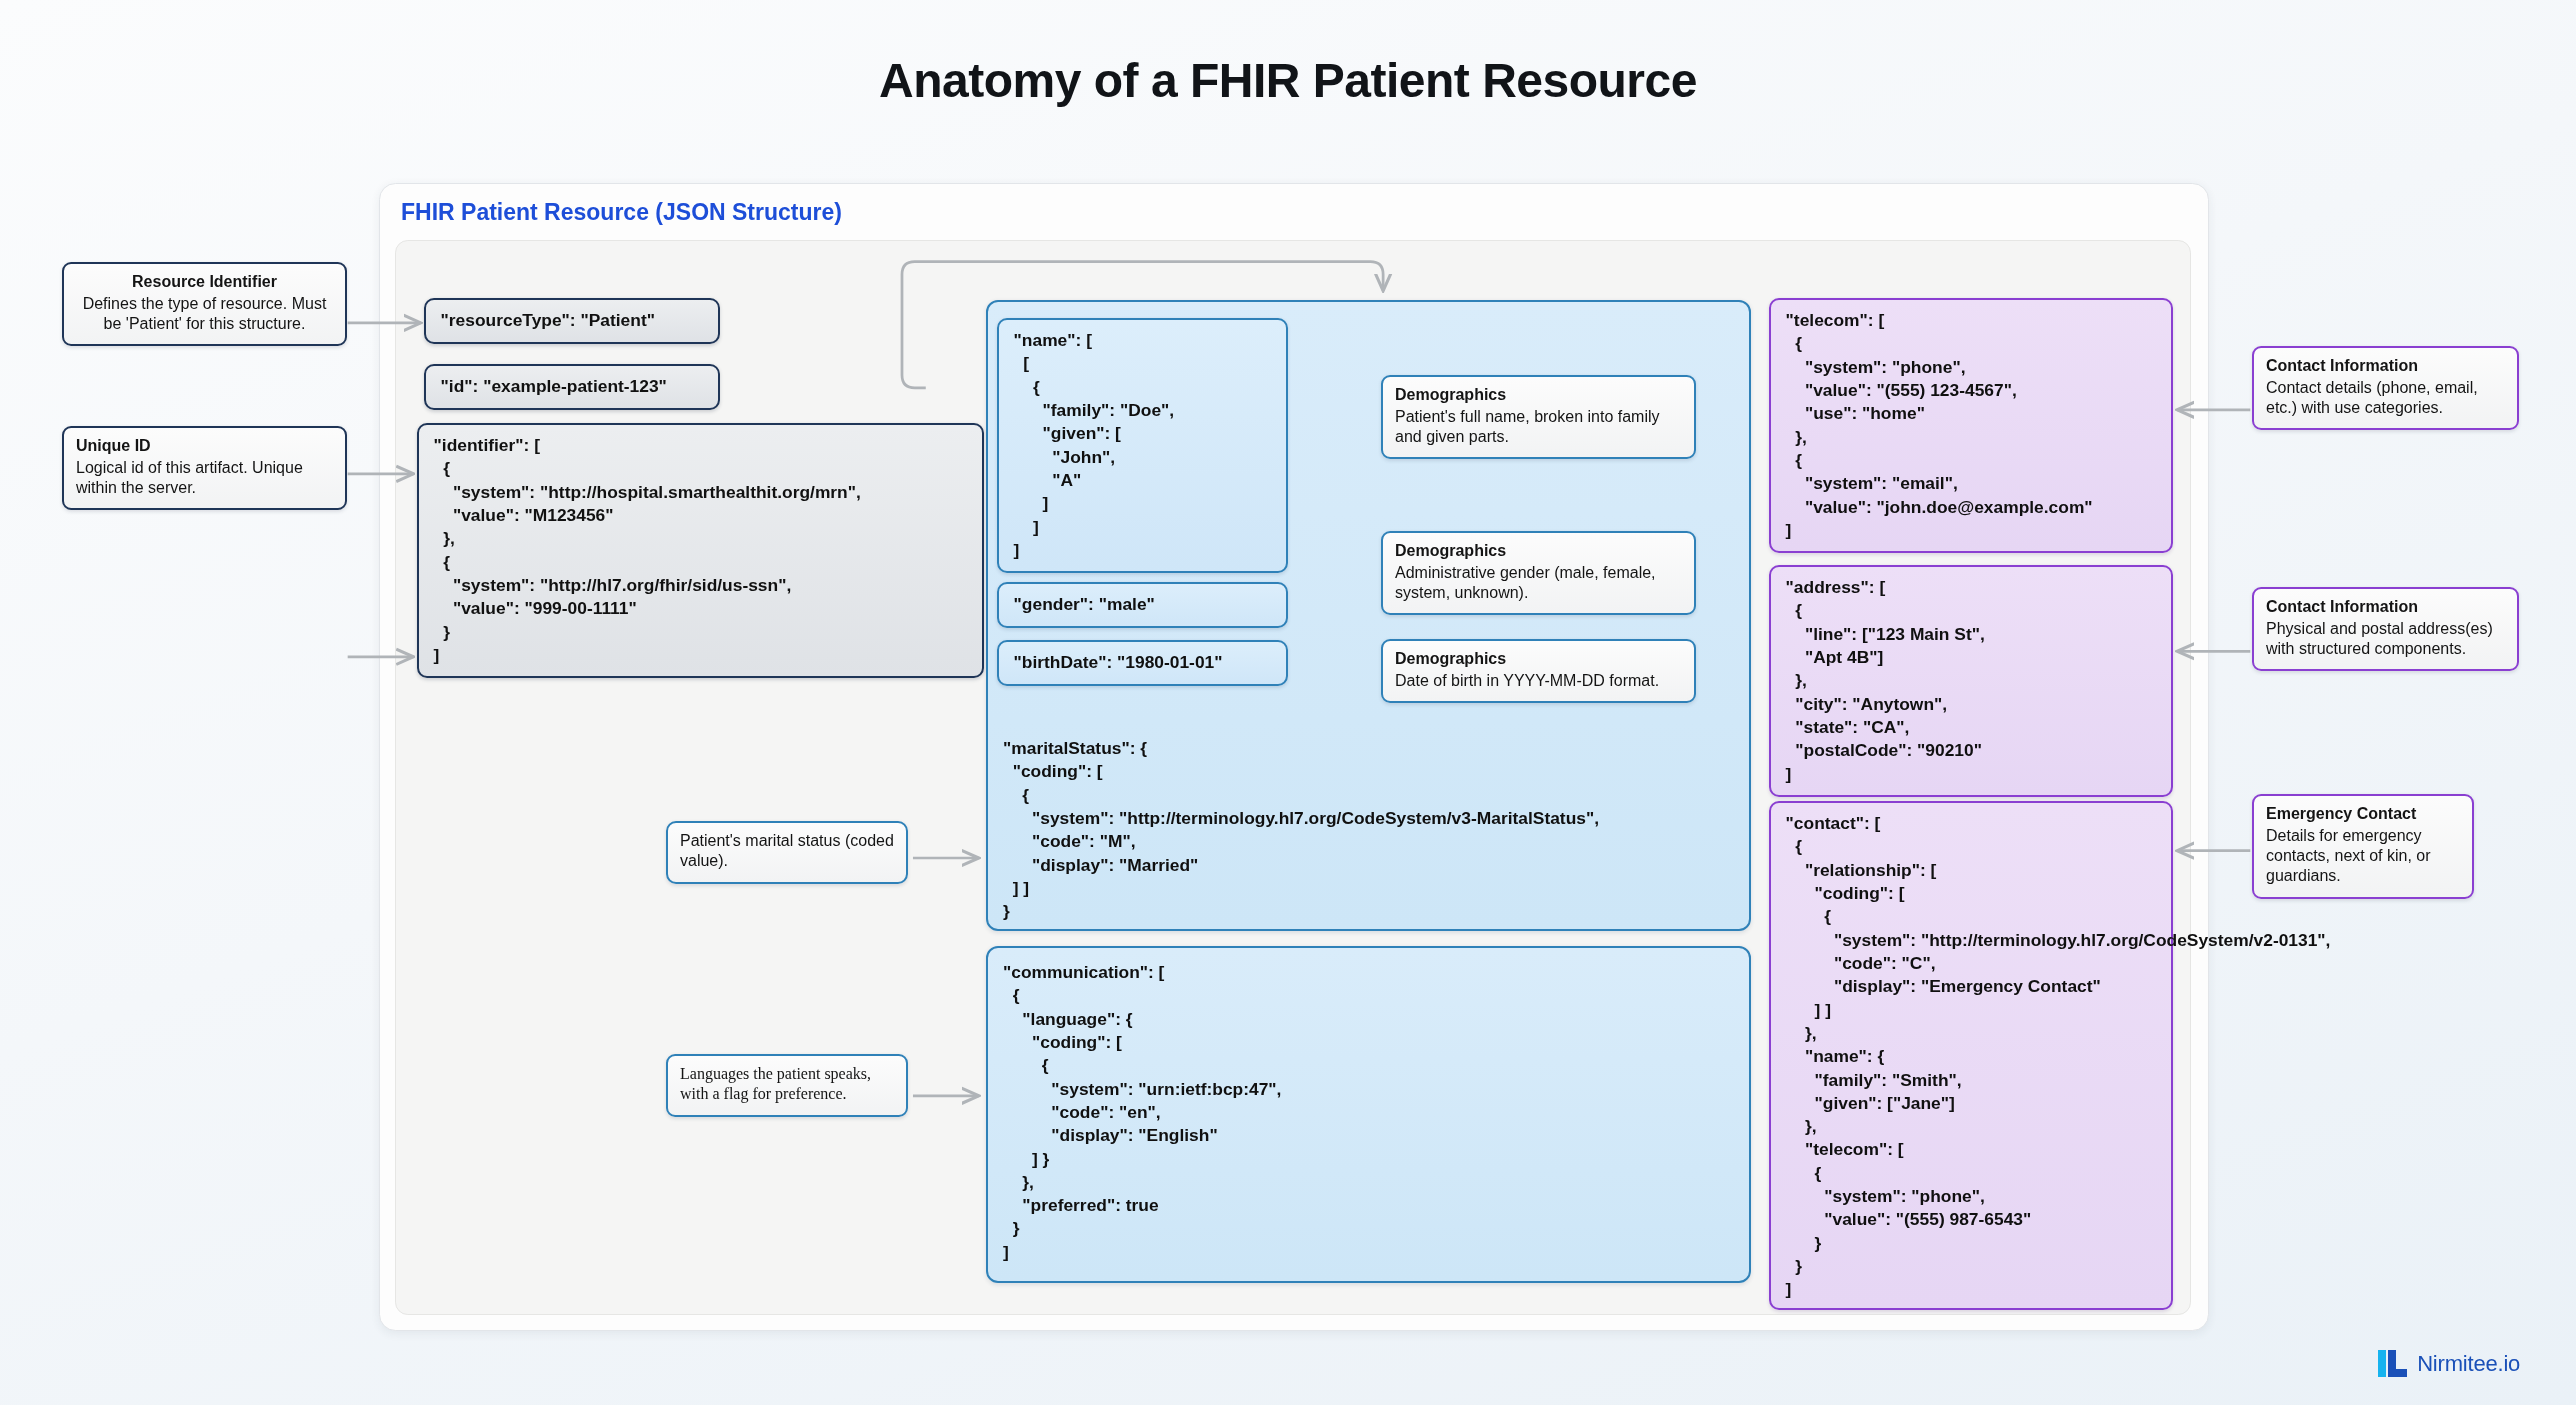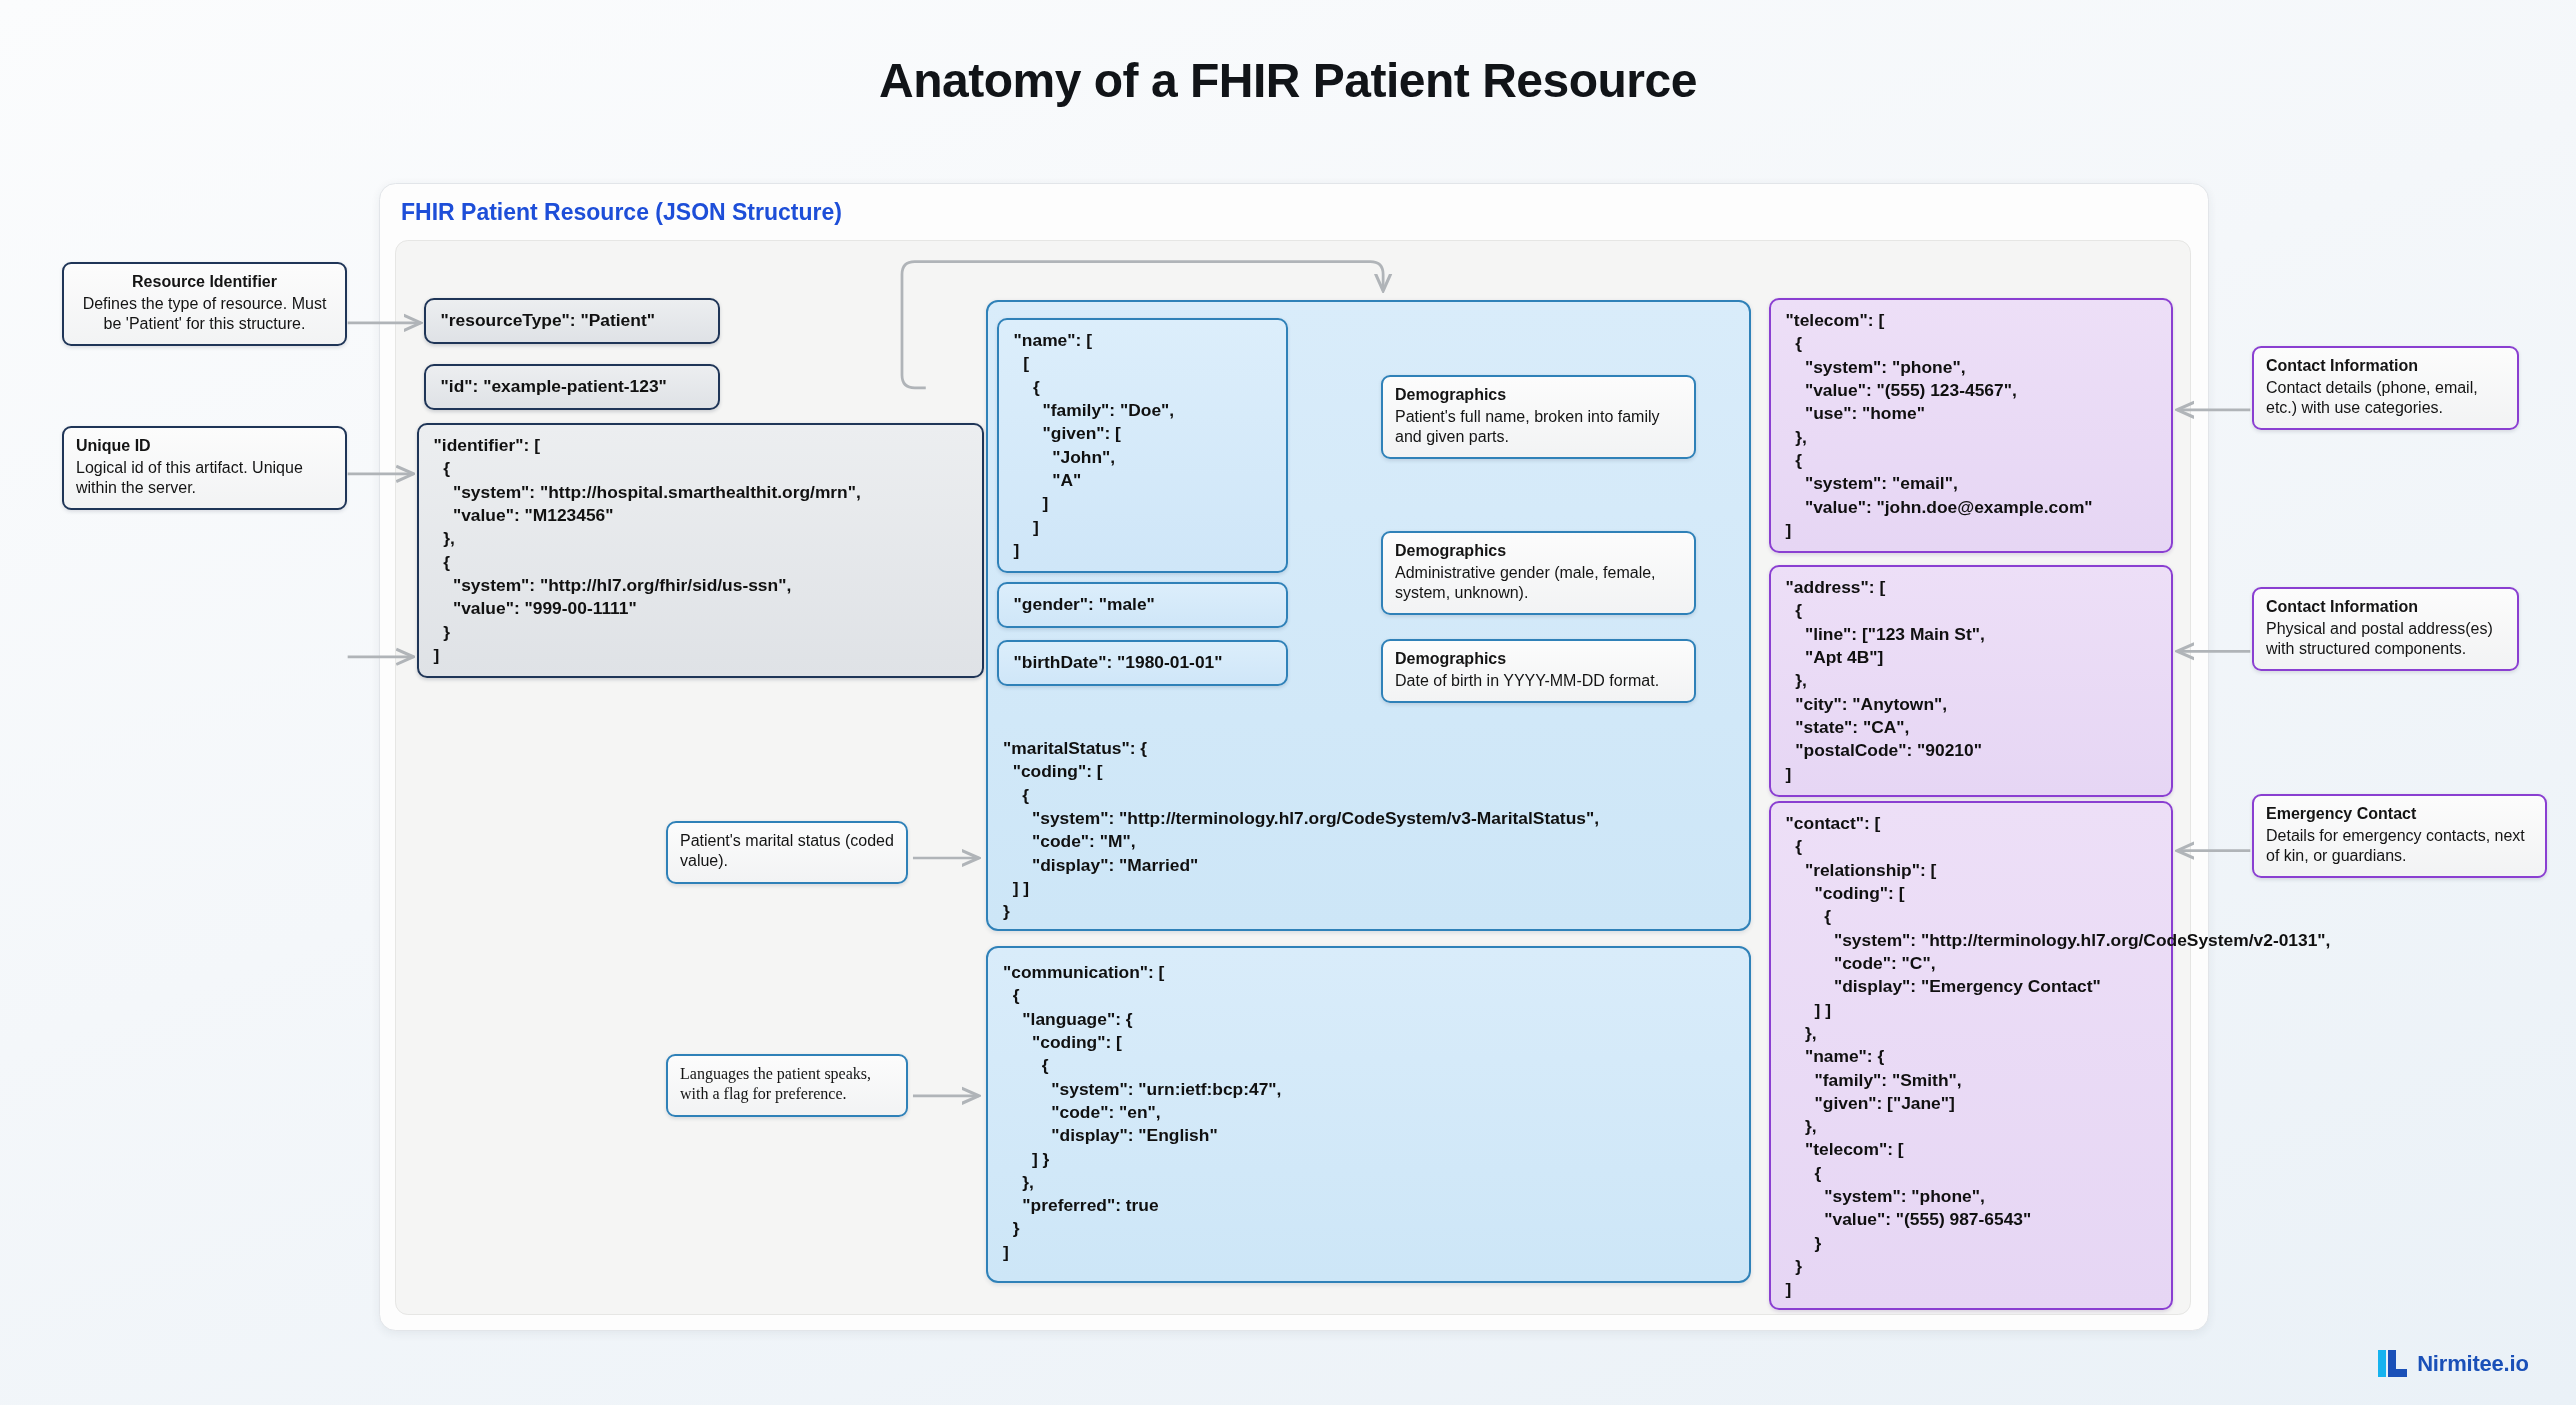--- a/index.html
+++ b/index.html
@@ -104,21 +104,21 @@
 
   
   #logo{
     left:2378px;top:1350px;
     display:flex;align-items:center;gap:10px;
   }
   #logo .mark{display:flex;align-items:flex-end;gap:1.8px;height:27.4px;}
   #logo .bar-cyan{width:8.2px;height:27.4px;background:#16b3ef;}
   #logo .bar-blue{width:8.2px;height:27.4px;background:#1a50b8;}
   #logo .bar-foot{width:11px;height:8.2px;background:#1a50b8;margin-left:-1.8px;}
-  #logo .wordmark{font-size:22px;font-weight:bold;color:#1a50b8;letter-spacing:-0.2px;}
+  #logo .wordmark{font-size:22px;font-weight:normal;color:#1a50b8;letter-spacing:-0.2px;}
 </style>
 </head>
 <body>
 
 <div id="stage">
 
   <div class="abs" id="title">Anatomy of a FHIR Patient Resource</div>
 
   <div class="abs" id="outer-panel"></div>
   <div class="abs" id="panel-title">FHIR Patient Resource (JSON Structure)</div>
@@ -282,21 +282,21 @@
 ]</div>
 
   <div class="abs note purple" style="left:2252px;top:346px;width:267px;">
     <span class="nt">Contact Information</span>
     <span class="nb">Contact details (phone, email, etc.) with use categories.</span>
   </div>
   <div class="abs note purple" style="left:2252px;top:587px;width:267px;">
     <span class="nt">Contact Information</span>
     <span class="nb">Physical and postal address(es) with structured components.</span>
   </div>
-  <div class="abs note purple" style="left:2252px;top:794px;width:295px;">
+  <div class="abs note purple" style="left:2252px;top:794px;width:222px;">
     <span class="nt">Emergency Contact</span>
     <span class="nb">Details for emergency contacts, next of kin, or guardians.</span>
   </div>
 
   <div class="abs" id="logo">
     <span class="mark">
       <span class="bar-cyan"></span>
       <span class="bar-blue"></span>
       <span class="bar-foot"></span>
     </span>

